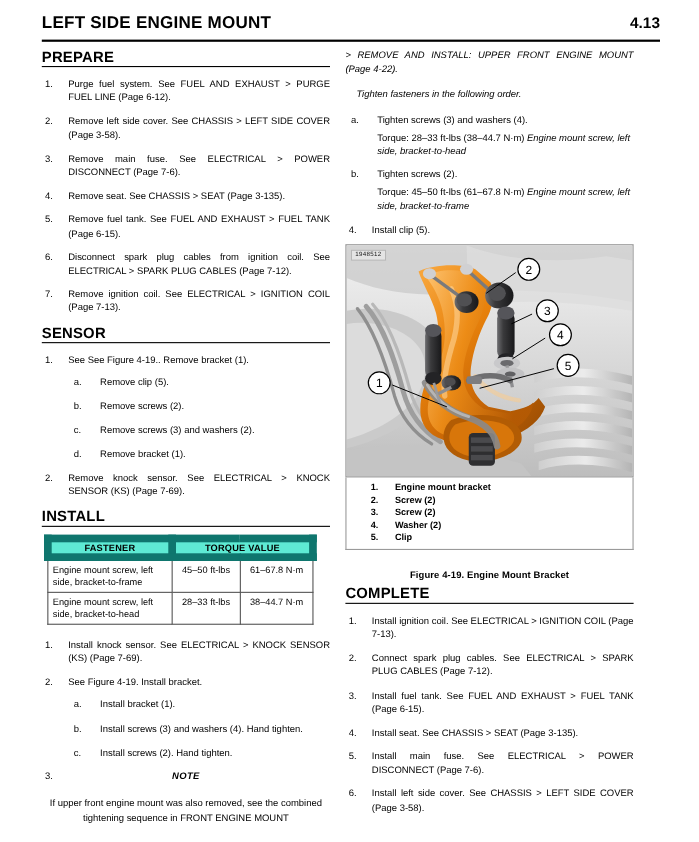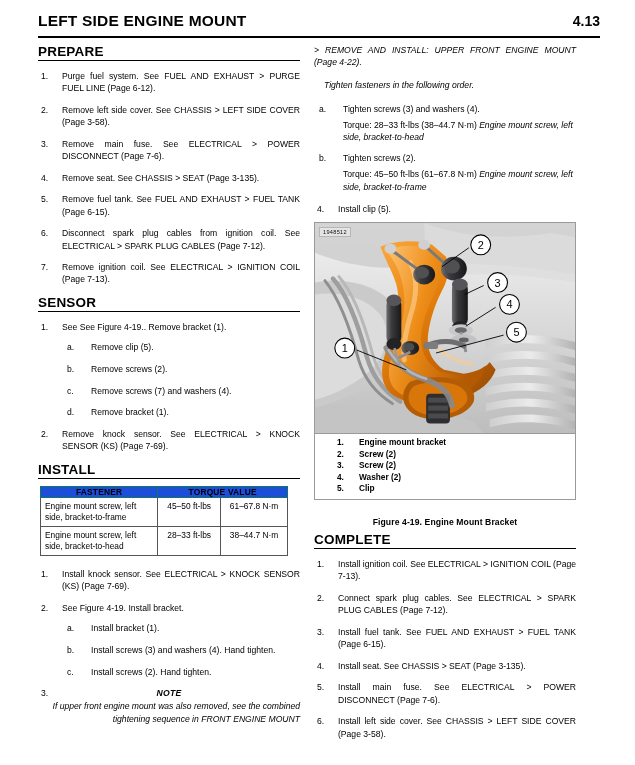--- a/index.html
+++ b/index.html
@@ -96,22 +96,22 @@
   }
 
   
   table.torque {
     border-collapse: collapse;
     width: 248px;
     margin: 2px 0 12px 2px;
     font-size: 8.4px;
   }
   table.torque th {
-    background: #1d4ed8;
-    border: 1px solid #0f766e;
+    background: #5eead4;
+    border: 7px solid #0f766e;
     font-weight: bold;
     text-align: center;
     padding: 0 3px;
     font-size: 8.4px;
     letter-spacing: .2px;
   }
   table.torque td {
     border: 1px solid #555;
     padding: 2.5px 4px;
     vertical-align: top;
@@ -128,22 +128,22 @@
     font-size: 8.6px;
     line-height: 12.2px;
     margin-top: 2px;
   }
   .note-row .num { position: absolute; left: 3px; top: 0; }
   .note-title {
     text-align: center; font-style: italic; font-weight: bold;
     font-size: 8.6px; letter-spacing: .3px;
   }
   .note-body {
-    font-style: italic; font-size: 8.6px; line-height: 12.2px;
-    text-align: right; margin-top: 1px;
+    font-size: 8.6px; line-height: 12.2px;
+    text-align: center; margin-top: 13px;
   }
 
   
   .figure-box {
     position: relative;
     width: 262px; height: 212px;
     border: 1px solid #9a9a9a;
     background: #e9e9e9;
     overflow: hidden;
     margin-top: 2px;
@@ -205,21 +205,21 @@
     </ol>
 
     <div class="section-head">SENSOR</div>
 
     <ol class="steps">
       <li style="margin-bottom:0">
         <span class="num">1.</span><span>See See Figure 4-19.. Remove bracket (1).</span>
         <ol class="sub">
           <li><span class="num">a.</span><span>Remove clip (5).</span></li>
           <li><span class="num">b.</span><span>Remove screws (2).</span></li>
-          <li><span class="num">c.</span><span>Remove screws (7) and washers (4).</span></li>
+          <li><span class="num">c.</span><span>Remove screws (3) and washers (2).</span></li>
           <li><span class="num">d.</span><span>Remove bracket (1).</span></li>
         </ol>
       </li>
       <li><span class="num">2.</span><span>Remove knock sensor. See ELECTRICAL &gt; KNOCK SENSOR (KS) (Page 7-69).</span></li>
     </ol>
 
     <div class="section-head tight">INSTALL</div>
 
     <table class="torque">
       <thead>

